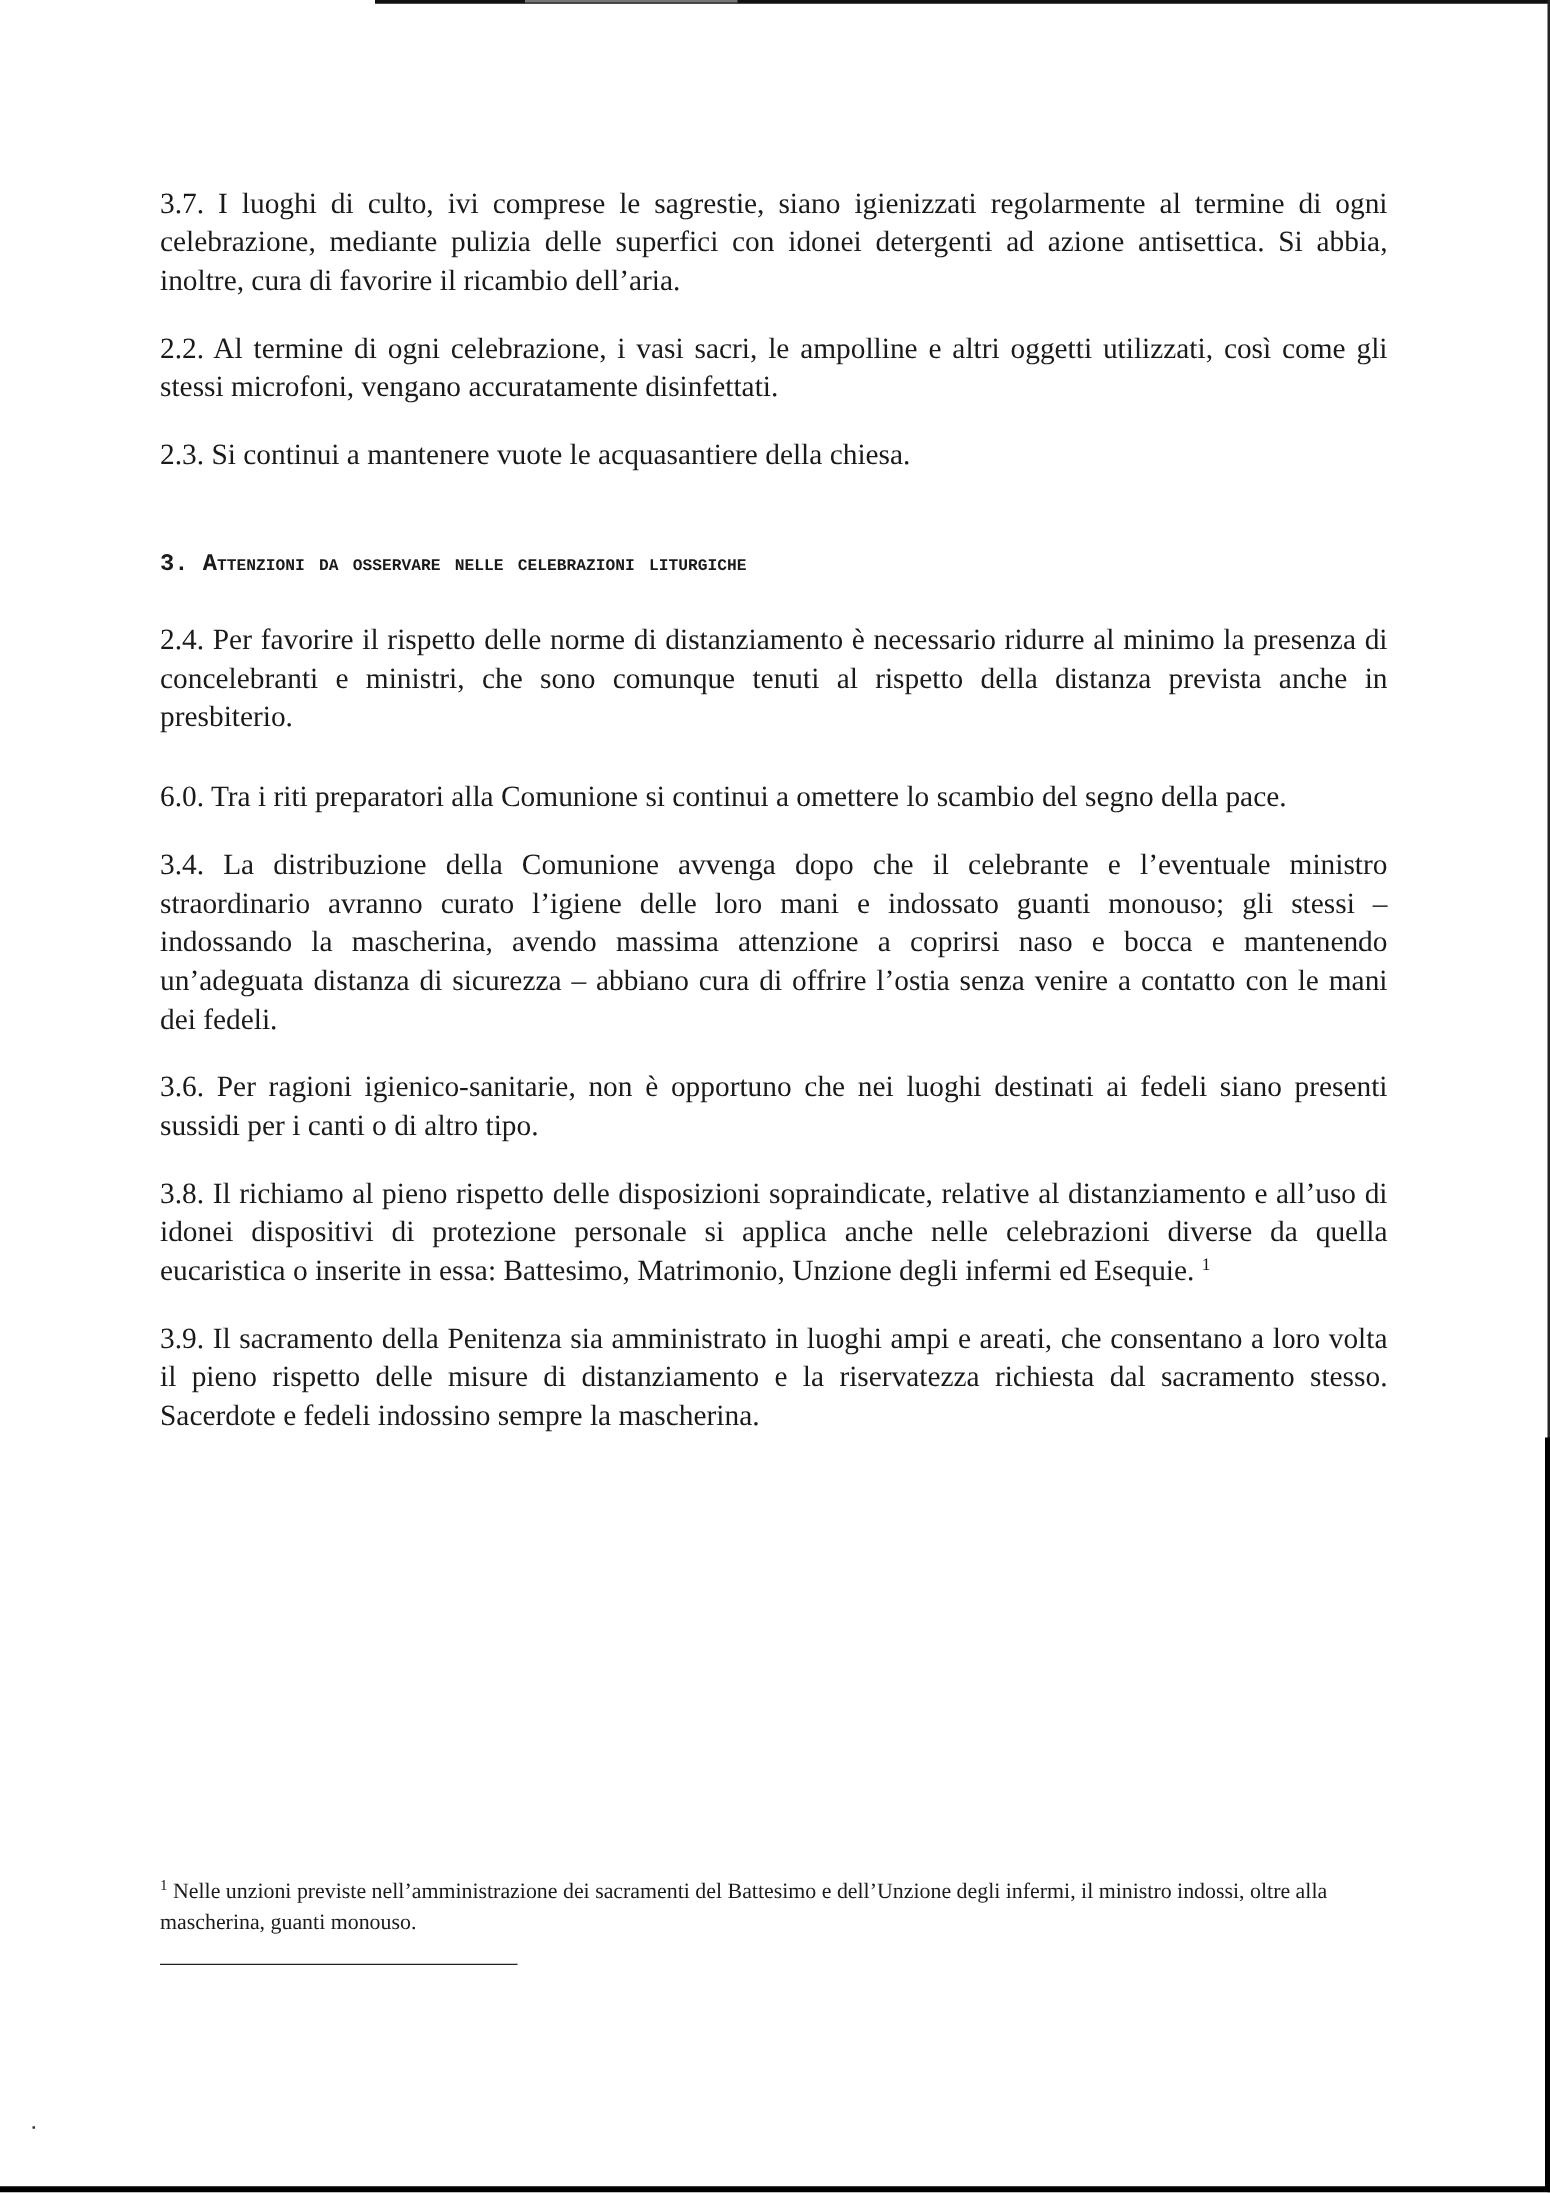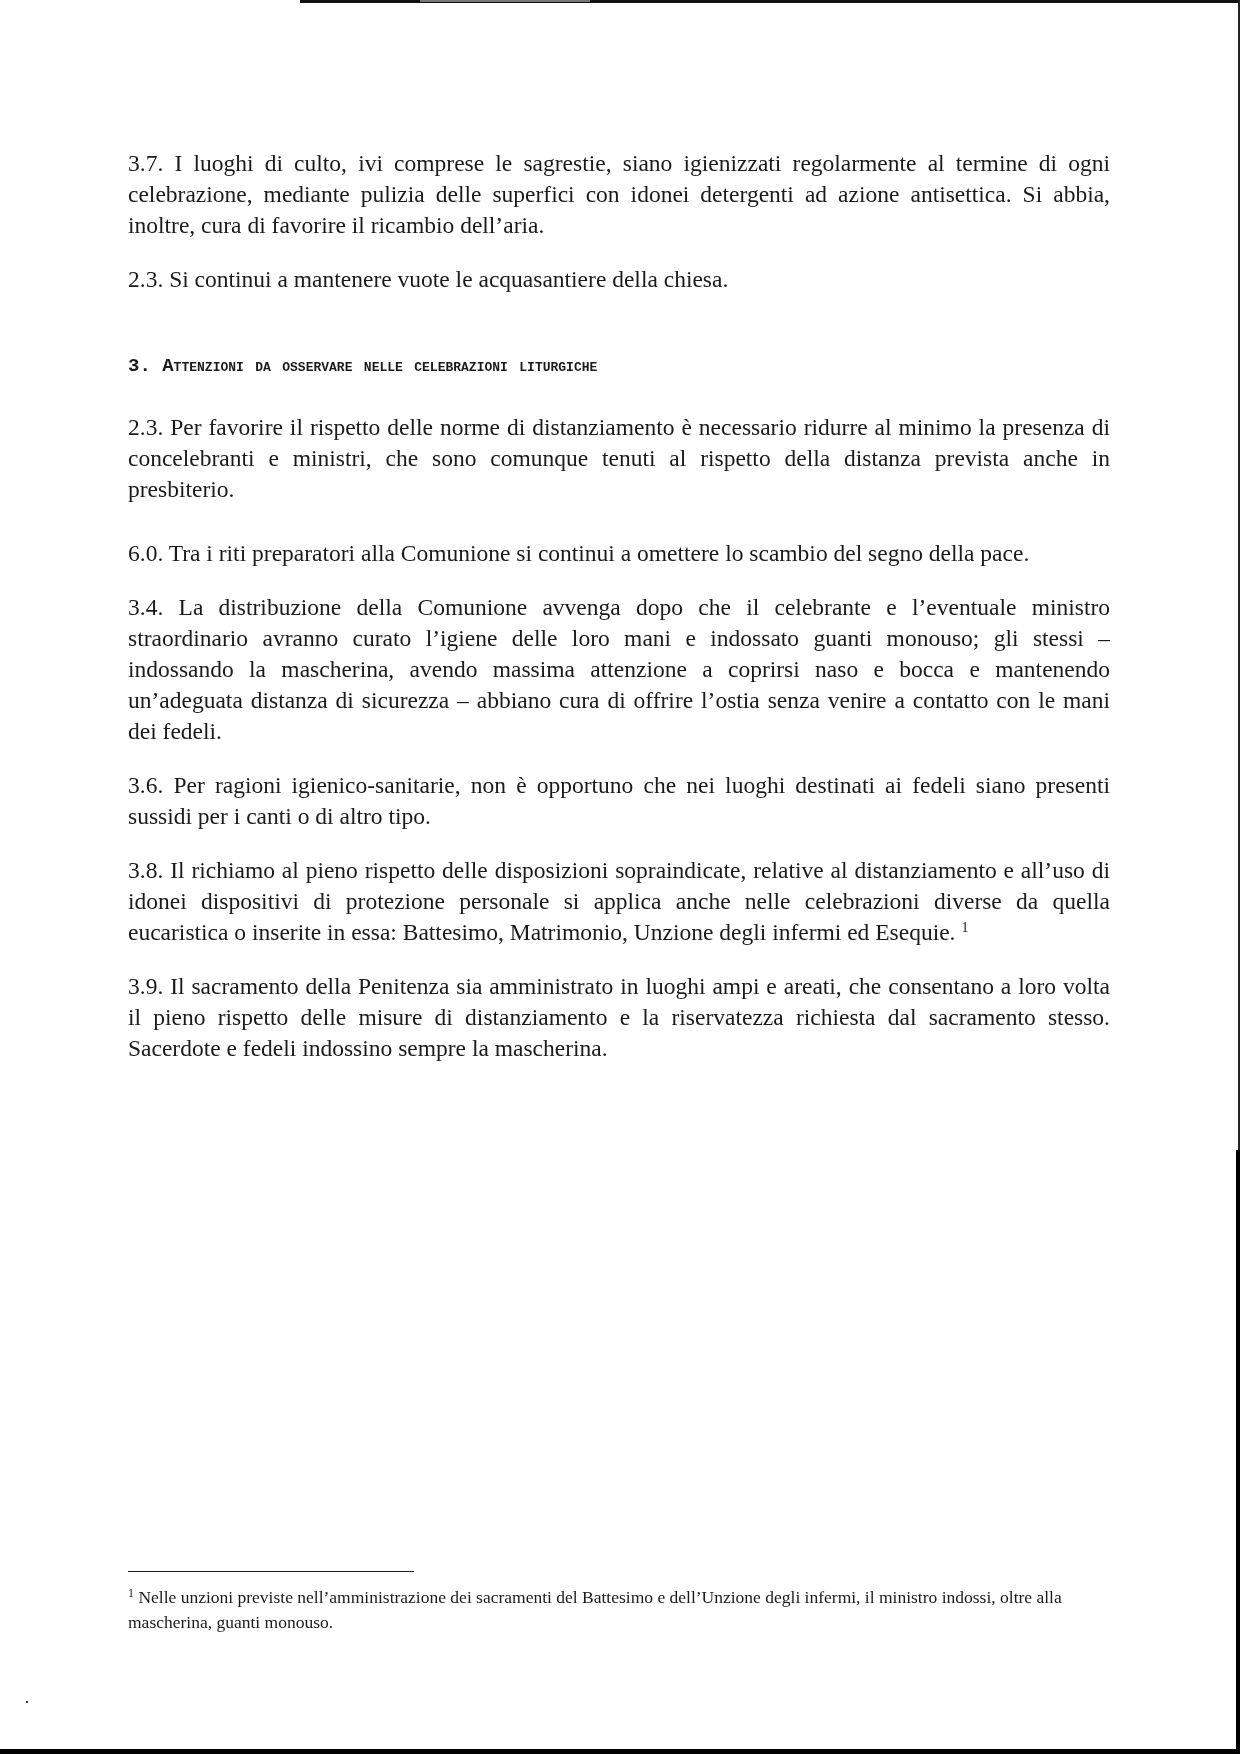--- a/index.html
+++ b/index.html
@@ -102,21 +102,21 @@
       position: absolute;
       left: 128px;
       top: 1571px;
       width: 286px;
       height: 1px;
       background: #222;
     }
     .footnote {
       position: absolute;
       left: 128px;
-      top: 1585px;
+      top: 1500px;
       width: 978px;
       font-size: 17.5px;
       line-height: 25px;
       text-align: left;
     }
     .footnote sup {
       font-size: 12px;
       vertical-align: 6px;
       line-height: 0;
     }
@@ -128,31 +128,32 @@
 <div class="edge-top-gray"></div>
 <div class="edge-right"></div>
 <div class="edge-right-thick"></div>
 <div class="edge-bottom"></div>
 <div class="speck"></div>
 
 <div class="page">
 
   <section>
     <p class="para">3.7. I luoghi di culto, ivi comprese le sagrestie, siano igienizzati regolarmente al termine di ogni celebrazione, mediante pulizia delle superfici con idonei detergenti ad azione antisettica. Si abbia, inoltre, cura di favorire il ricambio dell’aria.</p>
+    <p class="para">2.2. Al termine di ogni celebrazione, i vasi sacri, le ampolline e altri oggetti utilizzati, così come gli stessi microfoni, vengano accuratamente disinfettati.</p>
     <p class="para">2.3. Si continui a mantenere vuote le acquasantiere della chiesa.</p>
   </section>
 
   <div class="section-gap"></div>
 
   <section>
     <h2 class="heading" style="margin-bottom:30px;font-family:Liberation Mono, monospace;">
       <span class="num">3.</span>
       <span>Attenzioni da osservare nelle celebrazioni liturgiche</span>
     </h2>
-    <p class="para single-gap">2.3. Per favorire il rispetto delle norme di distanziamento è necessario ridurre al minimo la presenza di concelebranti e ministri, che sono comunque tenuti al rispetto della distanza prevista anche in presbiterio.</p>
+    <p class="para single-gap">2.4. Per favorire il rispetto delle norme di distanziamento è necessario ridurre al minimo la presenza di concelebranti e ministri, che sono comunque tenuti al rispetto della distanza prevista anche in presbiterio.</p>
     <p class="para">6.0. Tra i riti preparatori alla Comunione si continui a omettere lo scambio del segno della pace.</p>
     <p class="para">3.4. La distribuzione della Comunione avvenga dopo che il celebrante e l’eventuale ministro straordinario avranno curato l’igiene delle loro mani e indossato guanti monouso; gli stessi – indossando la mascherina, avendo massima attenzione a coprirsi naso e bocca e mantenendo un’adeguata distanza di sicurezza – abbiano cura di offrire l’ostia senza venire a contatto con le mani dei fedeli.</p>
     <p class="para">3.6. Per ragioni igienico-sanitarie, non è opportuno che nei luoghi destinati ai fedeli siano presenti sussidi per i canti o di altro tipo.</p>
     <p class="para"><span>3.8. Il richiamo al pieno rispetto delle disposizioni sopraindicate, relative al distanziamento e all’uso di idonei dispositivi di protezione personale si applica anche nelle celebrazioni diverse da quella eucaristica o inserite in essa: Battesimo, Matrimonio, Unzione degli infermi ed Esequie.</span> <sup class="fnref">1</sup></p>
     <p class="para">3.9. Il sacramento della Penitenza sia amministrato in luoghi ampi e areati, che consentano a loro volta il pieno rispetto delle misure di distanziamento e la riservatezza richiesta dal sacramento stesso. Sacerdote e fedeli indossino sempre la mascherina.</p>
   </section>
 </div>
 
 <div class="footnote-rule"></div>
 <div class="footnote">

